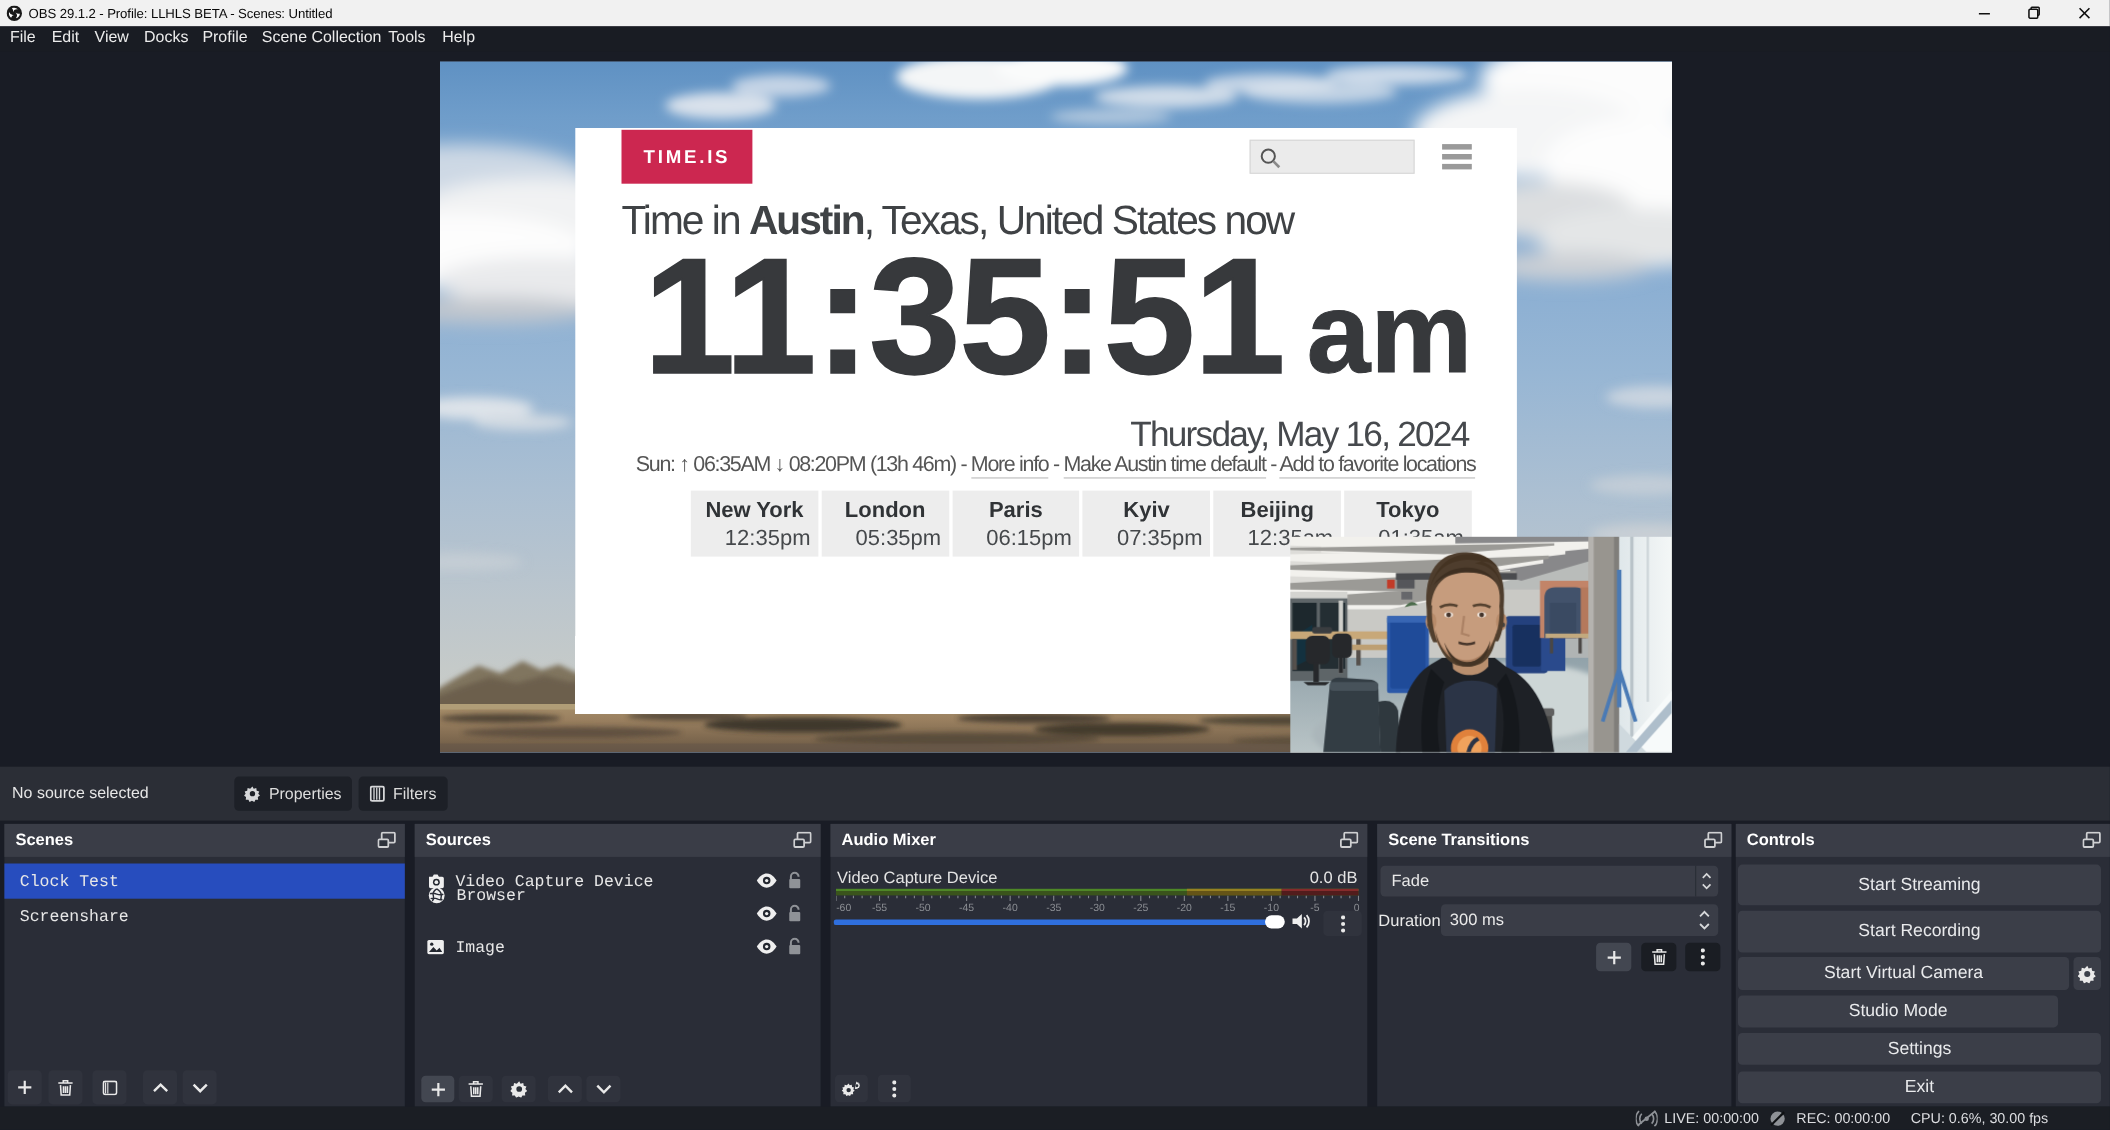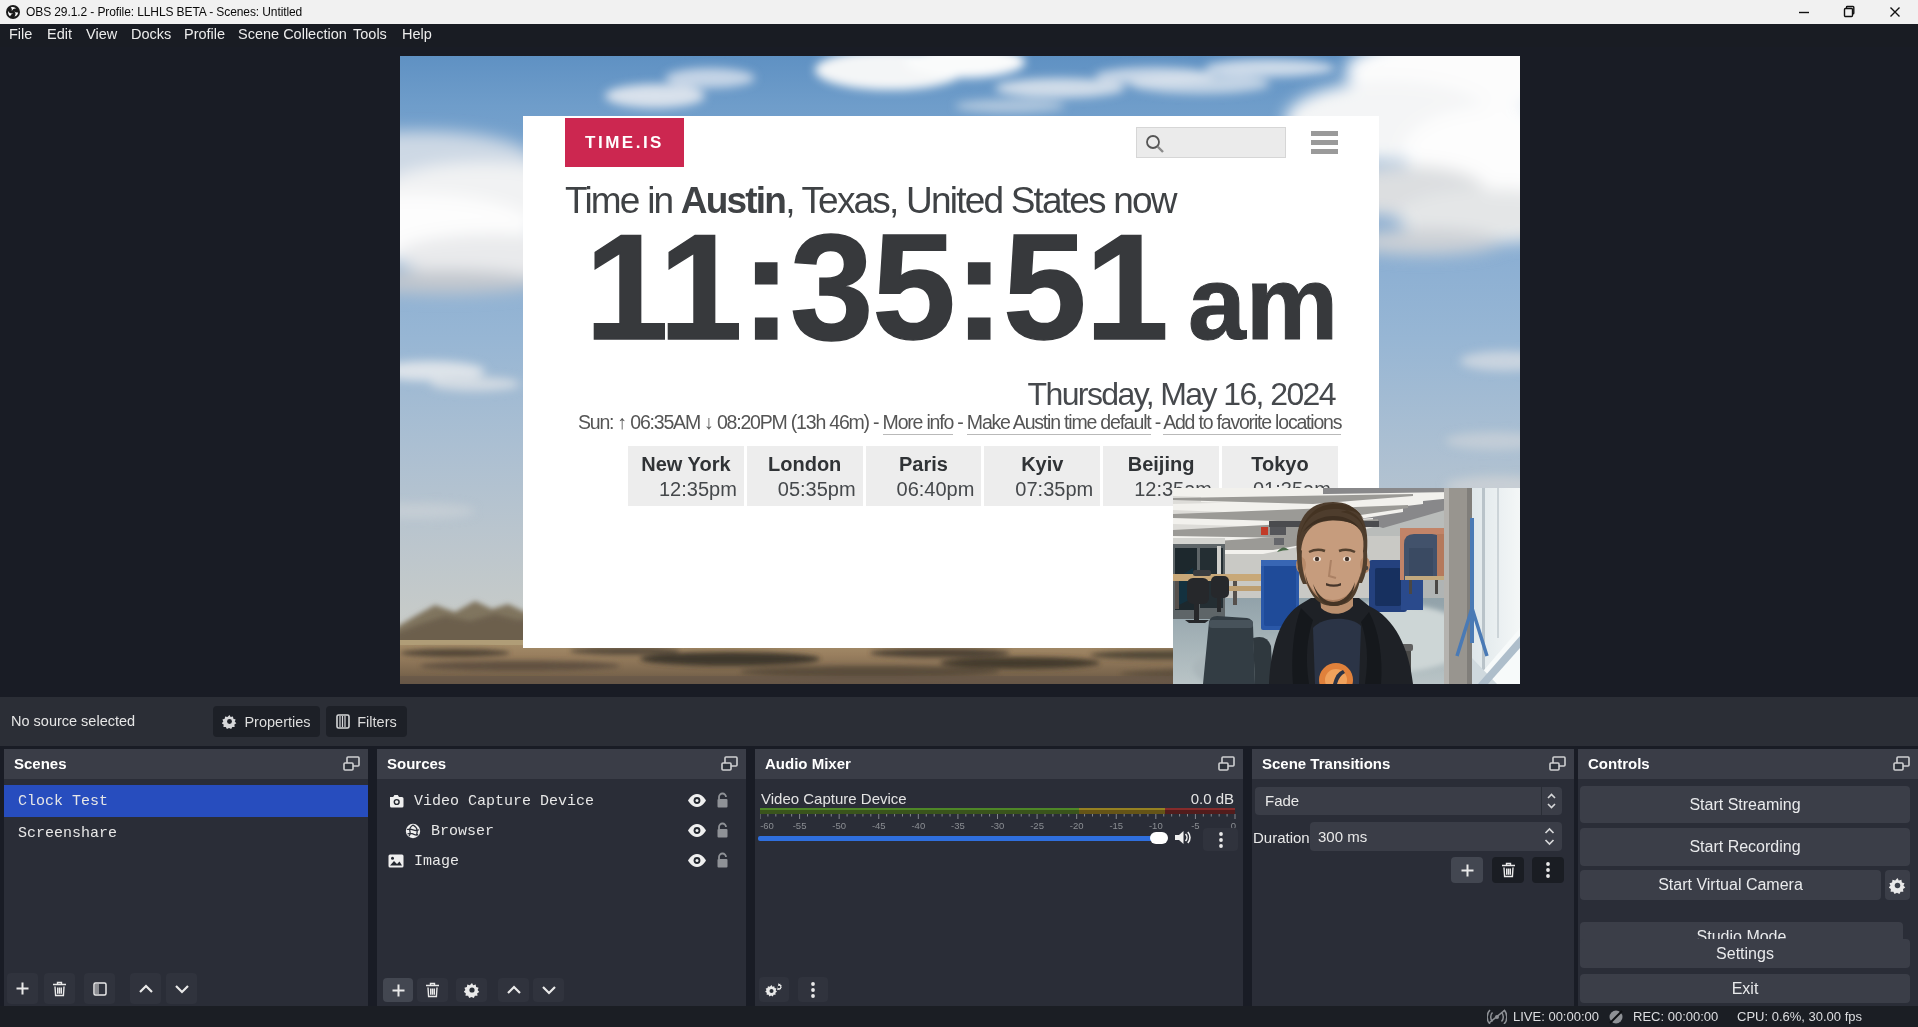--- a/index.html
+++ b/index.html
@@ -155,21 +155,21 @@
     </div>
     <div class="abs" style="left:42px;top:67px;font-size:37px;color:#3f4245;letter-spacing:-1.8px;line-height:36px">Time in <b>Austin</b>, Texas, United States now</div>
     <div class="abs" style="left:62px;top:85px;width:800px;height:160px">
       <span class="abs" style="left:0;top:16px;font-size:150px;line-height:140px;font-weight:bold;color:#37393c;letter-spacing:-1.2px;-webkit-text-stroke:1.5px #37393c">11:35:51</span>
         <span class="abs" style="left:603px;top:32px;font-size:104px;line-height:140px;font-weight:bold;color:#37393c;-webkit-text-stroke:1px #37393c">am</span>
     </div>
     <div class="abs" style="right:44px;top:262px;font-size:32px;line-height:33px;color:#46494d;text-align:right;letter-spacing:-1.6px">Thursday, May 16, 2024</div>
     <div class="abs" style="left:55px;top:295px;width:762px;font-size:19.5px;color:#555;white-space:nowrap;letter-spacing:-1.2px">Sun: ↑ 06:35AM ↓ 08:20PM (13h 46m) - <span class="dot">More info</span> - <span class="dot">Make Austin time default</span> - <span class="dot">Add to favorite locations</span></div>
     <div class="citybox" style="left:105px">New York<span>12:35pm</span></div>
     <div class="citybox" style="left:223.8px">London<span>05:35pm</span></div>
-    <div class="citybox" style="left:342.6px">Paris<span>06:40pm</span></div>
+    <div class="citybox" style="left:342.6px">Paris<span>06:15pm</span></div>
     <div class="citybox" style="left:461.4px">Kyiv<span>07:35pm</span></div>
     <div class="citybox" style="left:580.2px">Beijing<span>12:35am</span></div>
     <div class="citybox" style="left:699px">Tokyo<span>01:35am</span></div>
   </div>
 
   <svg class="abs" style="left:773px;top:432px" width="347" height="196" viewBox="0 0 347 196">
     <defs>
       <filter id="wb" x="-40%" y="-40%" width="180%" height="180%">
           <feGaussianBlur stdDeviation="2.5"></feGaussianBlur>
         </filter>
@@ -376,21 +376,21 @@
       <rect x="1" y="7" width="9" height="7" rx="1" fill="#2d323b" stroke="#cfd0d2" stroke-width="1.6"></rect>
     </svg>
   <div class="srow" style="top:37px;padding-left:11px">
     <svg width="17" height="14" viewBox="0 0 17 14" style="margin-right:9px">
         <path d="M1 3 h3.2 l1.2-2 h3.4 l1.2 2 H13 a1.5 1.5 0 0 1 1.5 1.5 V12 a1.5 1.5 0 0 1 -1.5 1.5 H2.5 A1.5 1.5 0 0 1 1 12 Z" fill="#efefef" transform="translate(1,0)"></path>
         <circle cx="8.7" cy="8" r="3.1" fill="#23272f"></circle>
         <circle cx="8.7" cy="8" r="1.7" fill="#efefef"></circle>
       </svg>
     Video Capture Device
   </div>
-  <div class="srow" style="top:67px;padding-left:28px">
+  <div class="srow" style="top:50px;padding-left:12px">
     <svg width="16" height="16" viewBox="0 0 16 16" style="margin-right:10px">
         <circle cx="8" cy="8" r="7.2" fill="#efefef"></circle>
         <path d="M8 2 C5 4 4.2 6.5 5 8.5 C5.6 10 5 12 4 13.2 M8 2 C10.5 3.5 12 5 12.2 7.5 C12.4 9.5 11.5 10.5 11.8 12.5 M2 6.5 C4 5.8 6 6 8 6.8 C10 7.6 12.5 7.6 14 6.8 M2.5 11 C4.5 10.2 7 10.4 9 11.4 C10.5 12.1 12 12.2 13.2 11.6" fill="none" stroke="#2a2d37" stroke-width="1.3"></path>
       </svg>
     Browser
   </div>
   <div class="srow" style="top:97px;padding-left:11px">
     <svg width="16" height="14" viewBox="0 0 16 14" style="margin-right:10px">
         <rect x="0.5" y="0.5" width="15" height="13" rx="1.5" fill="#efefef"></rect>
         <circle cx="4.5" cy="4.3" r="1.5" fill="#23272f"></circle>
@@ -620,21 +620,21 @@
     </svg>
   <div class="cbtn" style="left:2px;top:37px;width:330px;height:37px">Start Streaming</div>
   <div class="cbtn" style="left:2px;top:79px;width:330px;height:38px">Start Recording</div>
   <div class="cbtn" style="left:2px;top:121px;width:301px;height:30px">Start Virtual Camera</div>
   <div class="cbtn" style="left:307px;top:121px;width:25px;height:30px">
       <svg width="17" height="17" viewBox="0 0 16 16">
         <path d="M8 1 l1.2 2.2 2.5-.6 .4 2.5 2.5 .7 -1 2.2 1.7 1.9 -2.1 1.4 .3 2.5 -2.6 0 -1.1 2.2 -2.3-1.1 -2.3 1.1 -1.1-2.2 -2.6 0 .3-2.5 -2.1-1.4 1.7-1.9 -1-2.2 2.5-.7 .4-2.5 2.5 .6 Z" fill="#e9e9e9"></path>
         <circle cx="8" cy="8" r="2.6" fill="#3c414b"></circle>
       </svg>
     </div>
-  <div class="cbtn" style="left:2px;top:173px;width:323px;height:29px">Studio Mode</div>
+  <div class="cbtn" style="left:2px;top:156px;width:291px;height:29px">Studio Mode</div>
   <div class="cbtn" style="left:2px;top:190px;width:330px;height:29px">Settings</div>
   <div class="cbtn" style="left:2px;top:225px;width:330px;height:29px">Exit</div>
 </div>
 
 <div id="statusbar">
   <svg class="abs" style="left:1487px;top:3px" width="20" height="15" viewBox="0 0 20 15">
       <circle cx="10" cy="8" r="2" fill="#8e9196"></circle>
       <path d="M5.5 12.5 a6.5 6.5 0 0 1 0-9 M14.5 3.5 a6.5 6.5 0 0 1 0 9 M3 15 a10 10 0 0 1 0-14 M17 1 a10 10 0 0 1 0 14" fill="none" stroke="#8e9196" stroke-width="1.5"></path>
       <path d="M2 14 L18 1" stroke="#8e9196" stroke-width="1.6"></path>
     </svg>

